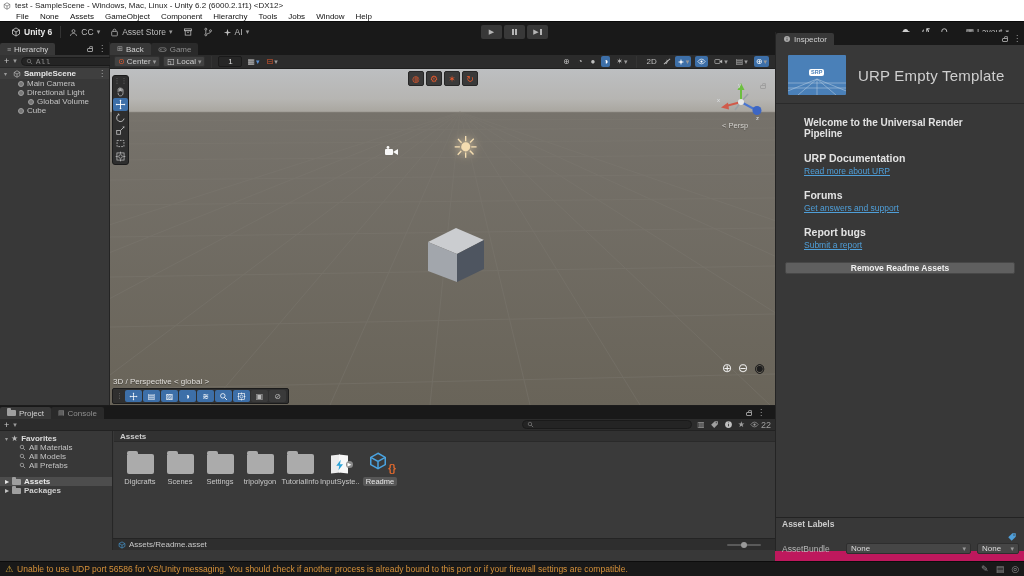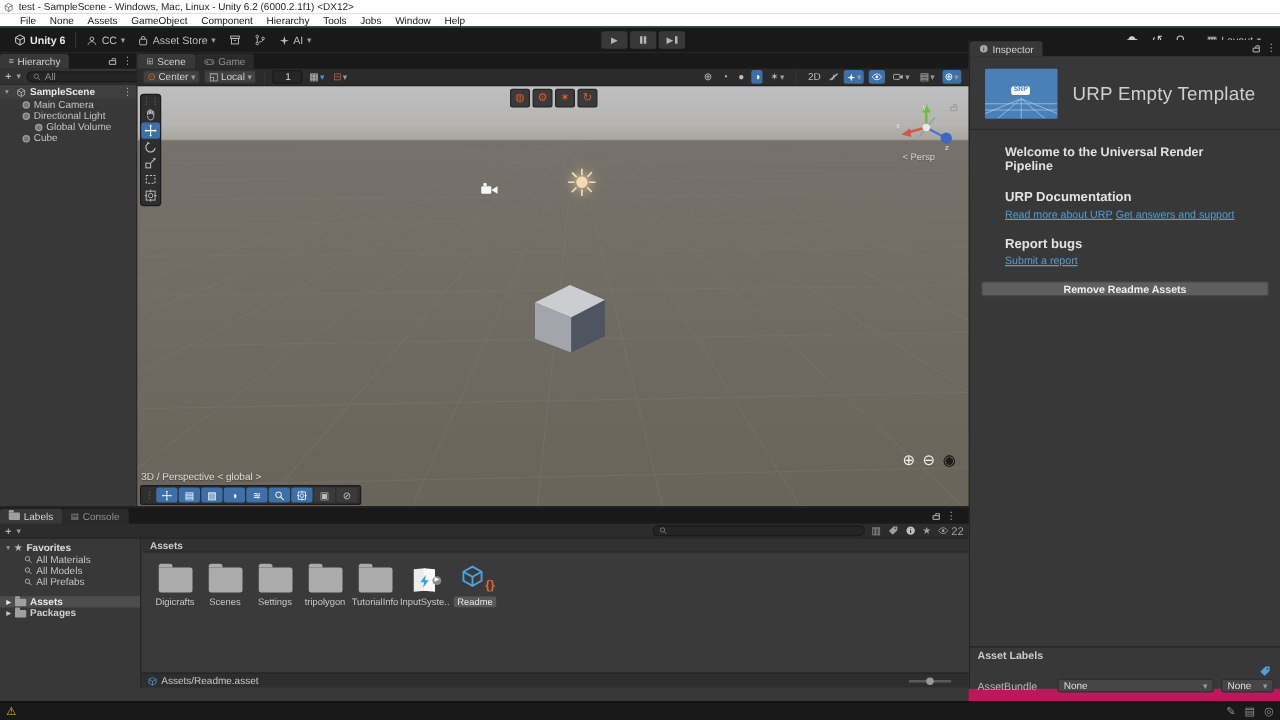--- a/index.html
+++ b/index.html
@@ -25,21 +25,21 @@
   .tab{height:12px;padding:0 7px;display:flex;align-items:center;gap:3px;background:#383838;border-radius:2px 2px 0 0;font-size:8px;color:#d2d2d2;white-space:nowrap}
   .tab.inactive{background:#2a2a2a;color:#8f8f8f}
   .panelctl{position:absolute;right:3px;top:2px;display:flex;align-items:center;gap:5px;color:#999}
   .lock{position:relative;width:6px;height:4px;border:1px solid #999;border-radius:1px;margin-top:3px}
   .lock::before{content:"";position:absolute;top:-3px;left:1px;width:2px;height:2px;border:1px solid #999;border-bottom:none;border-radius:2px 2px 0 0}
   .kebab{font-size:8px;color:#aaa;letter-spacing:0}
   
   #hierarchy{left:0;top:42px;width:110px;height:519px;border-right:1px solid #242424}
   .hrow{height:13px;display:flex;align-items:center;gap:4px;padding:0 4px;background:#333;border-bottom:1px solid #2a2a2a}
   .searchpill{flex:1;display:flex;align-items:center;gap:3px;background:#242424;border:1px solid #1a1a1a;border-radius:6px;height:9px;padding:0 4px;color:#8a8a8a}
-  .searchpill input{flex:1;min-width:0;background:transparent;border:none;outline:none;color:#ccc;font-size:8px;font-family:Liberation Sans, sans-serif}
+  .searchpill input{flex:1;min-width:0;background:transparent;border:none;outline:none;color:#ccc;font-size:8px;font-family:Liberation Mono, monospace}
   input::placeholder{color:#8a8a8a}
   .trow{display:flex;align-items:center;gap:3px;height:9px;font-size:8px;color:#c4c4c4;padding-left:4px}
   .trow .tw{font-size:6px;color:#9a9a9a;width:6px}
   .objico{width:6px;height:6px;border:1px solid #9f9f9f;border-radius:50%;background:#777;flex:none}
   
   #scenepanel{left:110px;top:42px;width:665px;height:363px}
   #scenetoolbar{height:14px;background:#2b2b2b;display:flex;align-items:center;gap:3px;padding:0 4px;border-bottom:1px solid #1f1f1f;font-size:8px}
   .stbtn{display:flex;align-items:center;gap:2px;background:#414141;border:1px solid #303030;border-radius:2px;height:11px;padding:0 3px;color:#cfcfcf}
   .numfield{width:24px;height:11px;background:#262626;border:1px solid #1a1a1a;border-radius:2px;color:#ddd;font-size:8px;text-align:center;font-family:inherit;outline:none}
   .iconbtn{display:flex;align-items:center;gap:1px;height:11px;padding:0 2px;border-radius:2px;color:#bdbdbd}
@@ -346,21 +346,21 @@
     <div class="trow" style="padding-left:18px">
       <span class="objico"></span>
       <span>Cube</span>
     </div>
   </div>
 
   <div id="scenepanel" class="panel">
     <div class="tabstrip">
       <span class="tab">
         <span style="font-size:7px;color:#aaa">⊞</span>
-        <span>Scene</span>
+        <span>Back</span>
       </span>
       <span class="tab inactive">
         <svg class="ic" width="9" height="9">
             <use href="#i-gamepad"></use>
           </svg>
         <span>Game</span>
       </span>
     </div>
     <div id="scenetoolbar">
       <span class="stbtn">
@@ -582,20 +582,21 @@
         </svg>
         <span class="badge">SRP</span>
       </div>
       <div id="insp-title">URP Empty Template</div>
     </div>
 
     <div class="isec">
       <div class="iheading" style="font-size:10px">Welcome to the Universal Render Pipeline</div>
       <div class="iheading">URP Documentation</div>
       <span class="ilink">Read more about URP</span>
+      <div class="iheading">Forums</div>
       <span class="ilink">Get answers and support</span>
       <div class="iheading">Report bugs</div>
       <span class="ilink">Submit a report</span>
     </div>
     <div id="removebtn">Remove Readme Assets</div>
 
     <div id="alabels">Asset Labels</div>
     <svg id="tagicon" class="ic" width="10" height="10">
         <use href="#i-tag"></use>
       </svg>
@@ -609,21 +610,21 @@
         <span>None</span>
           <span class="car">▾</span>
       </span>
     </div>
   </div>
 
   <div id="project" class="panel">
     <div class="tabstrip">
       <span class="tab">
         <span class="minifolder"></span>
-        <span>Labels</span>
+        <span>Project</span>
       </span>
       <span class="tab inactive">
         <span style="font-size:7px">▤</span>
         <span>Console</span>
       </span>
       <span class="panelctl" style="right:10px">
         <span class="lock"></span>
         <span class="kebab">⋮</span>
       </span>
     </div>
@@ -754,20 +755,21 @@
             <use href="#i-cube"></use>
           </svg>
         <span>Assets/Readme.asset</span>
         <span id="pslider"></span>
       </div>
     </div>
   </div>
 
   <div id="statusbar">
     <span id="warnicon">⚠</span>
+    <span>Unable to use UDP port 56586 for VS/Unity messaging. You should check if another process is already bound to this port or if your firewall settings are compatible.</span>
     <span id="statusicons">
       <span>✎</span>
       <span>▤</span>
       <span>◎</span>
     </span>
   </div>
 
 </div>
 
 </body></html>

